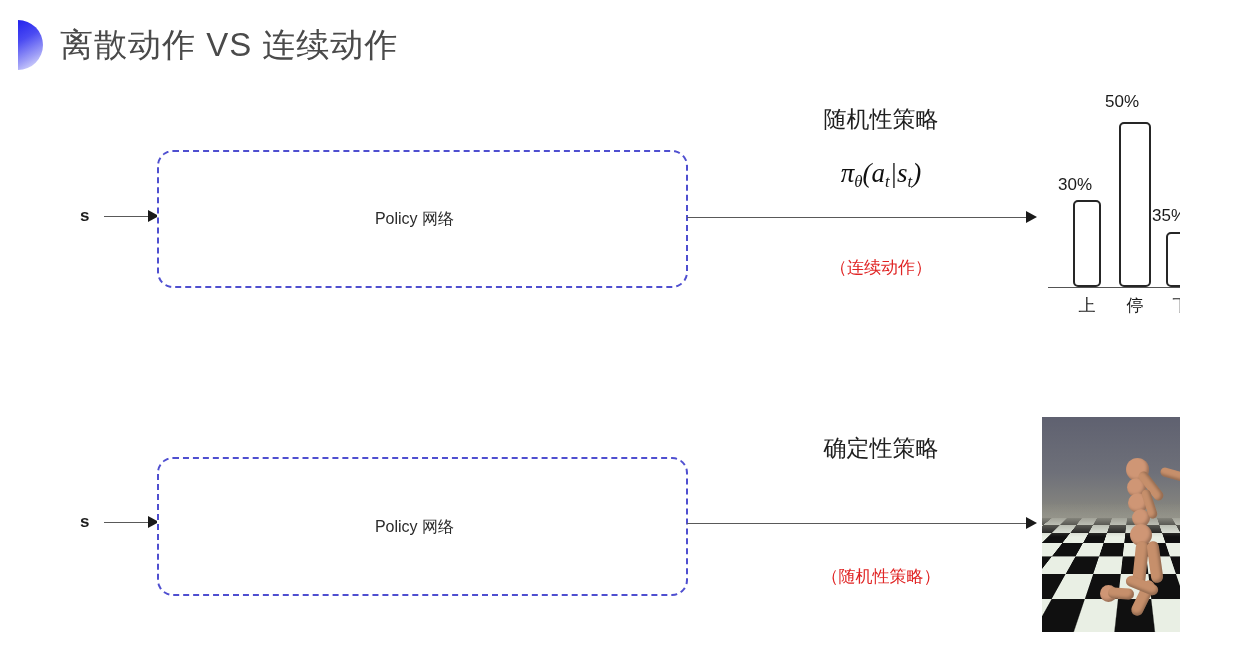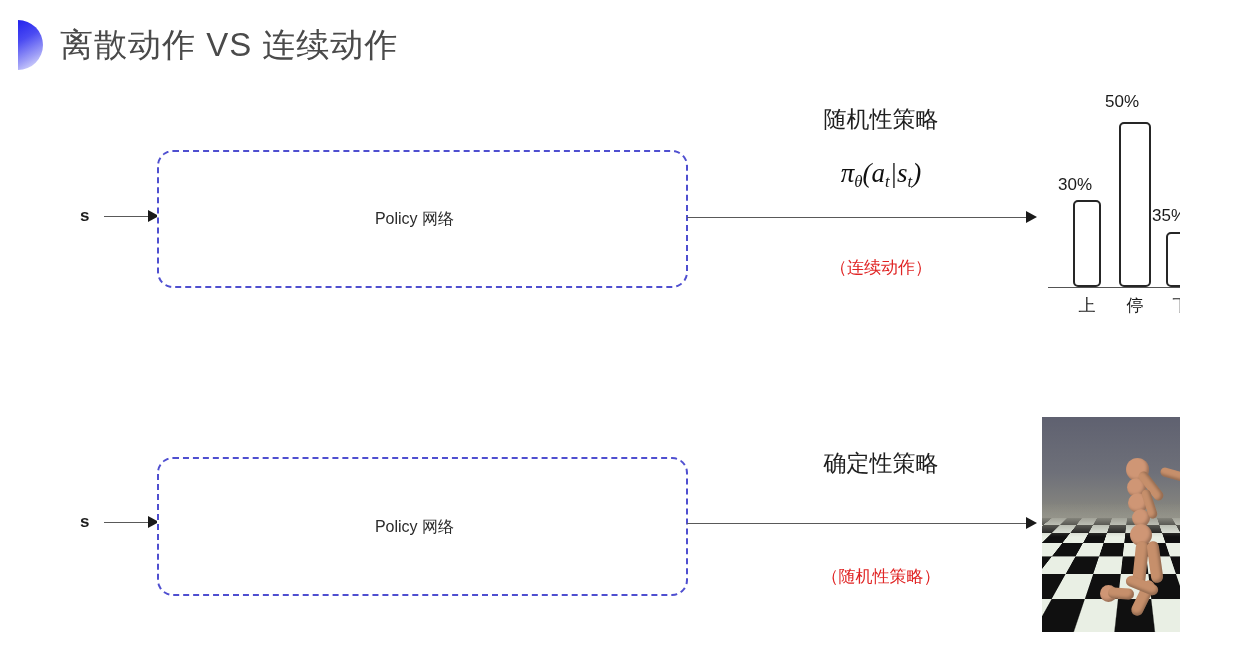--- a/index.html
+++ b/index.html
@@ -251,21 +251,21 @@
   <div class="arrow-line" style="left:104px; top:522px; width:60px;"></div>
   <div class="arrow-head" style="left:148px; top:516px;"></div>
 
   <div class="policy-box" style="left:157px; top:457px; width:531px; height:139px;">
     <div class="policy-box-label">Policy 网络</div>
   </div>
 
   <div class="arrow-line" style="left:687px; top:523px; width:340px;"></div>
   <div class="arrow-head" style="left:1026px; top:517px;"></div>
 
-  <div class="policy-caption" style="left:766px; top:449px;text-align:center;">
+  <div class="policy-caption" style="left:766px; top:434px;text-align:center;">
     <div class="cn-title">确定性策略</div>
   </div>
 
   <div class="action-tag" style="left:766px; top:565px;">（随机性策略）</div>
 
   <div class="sim-frame" style="left:1042px; top:417px; width:184px; height:215px;">
     <div class="sim-sky"></div>
     <div class="sim-floor"></div>
     <div class="sim-haze"></div>
 

